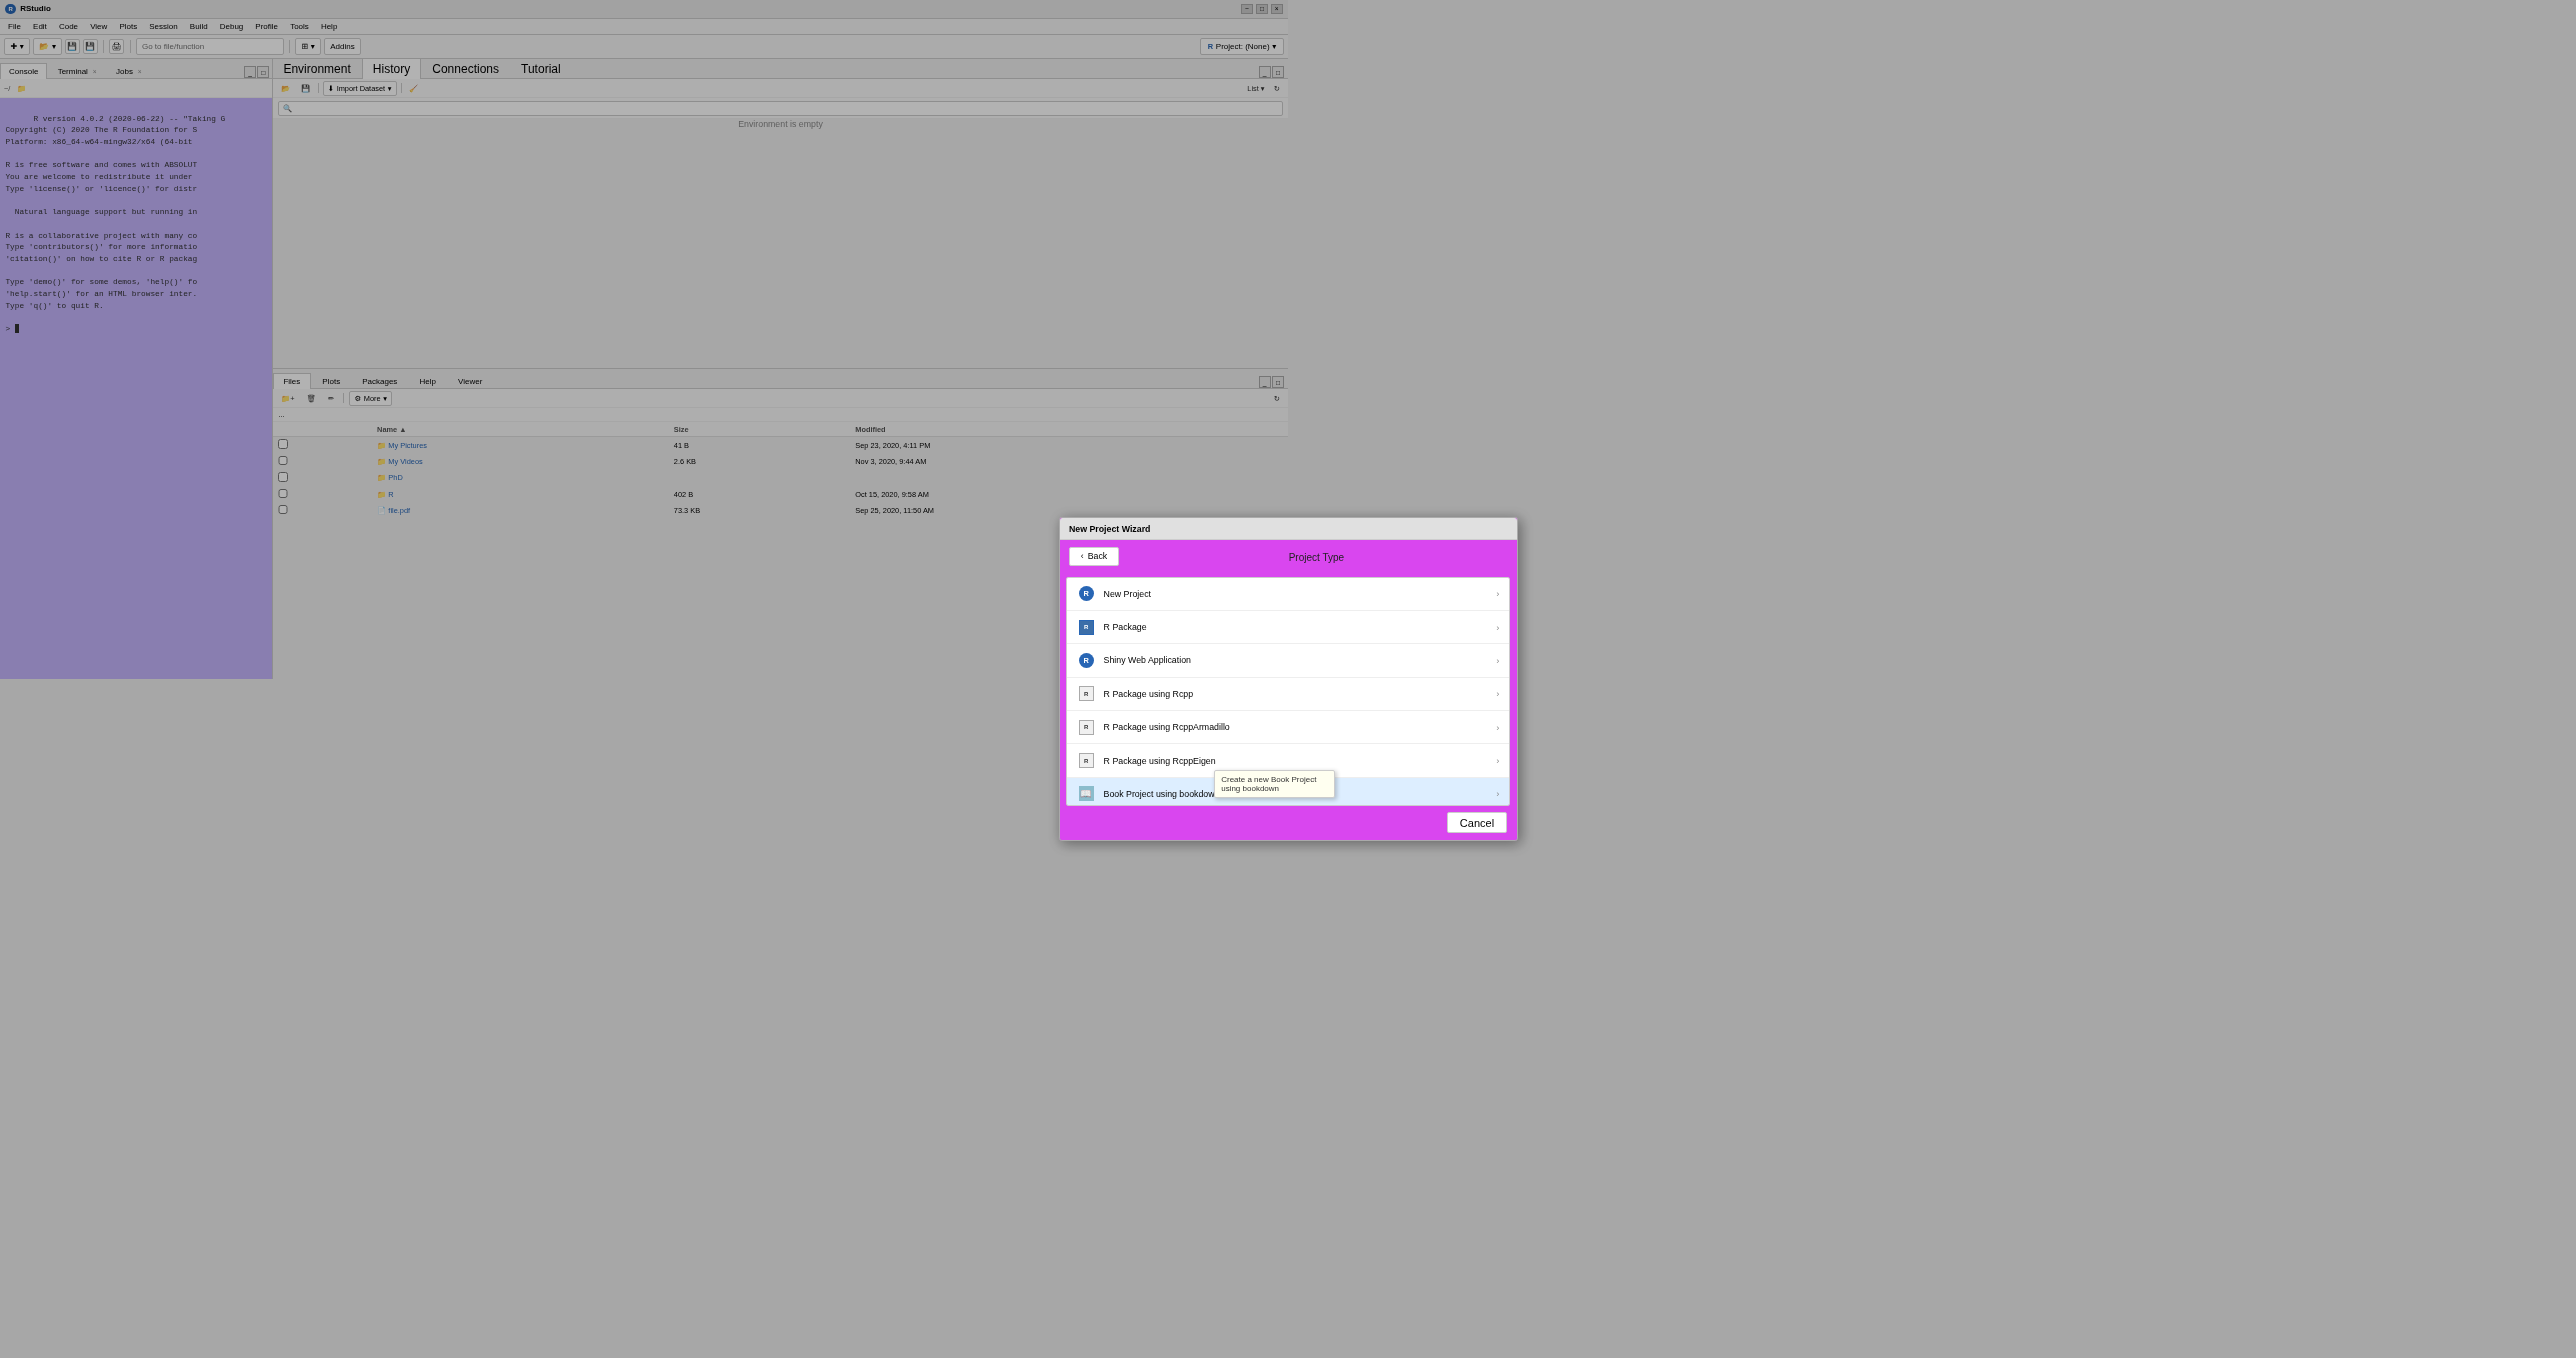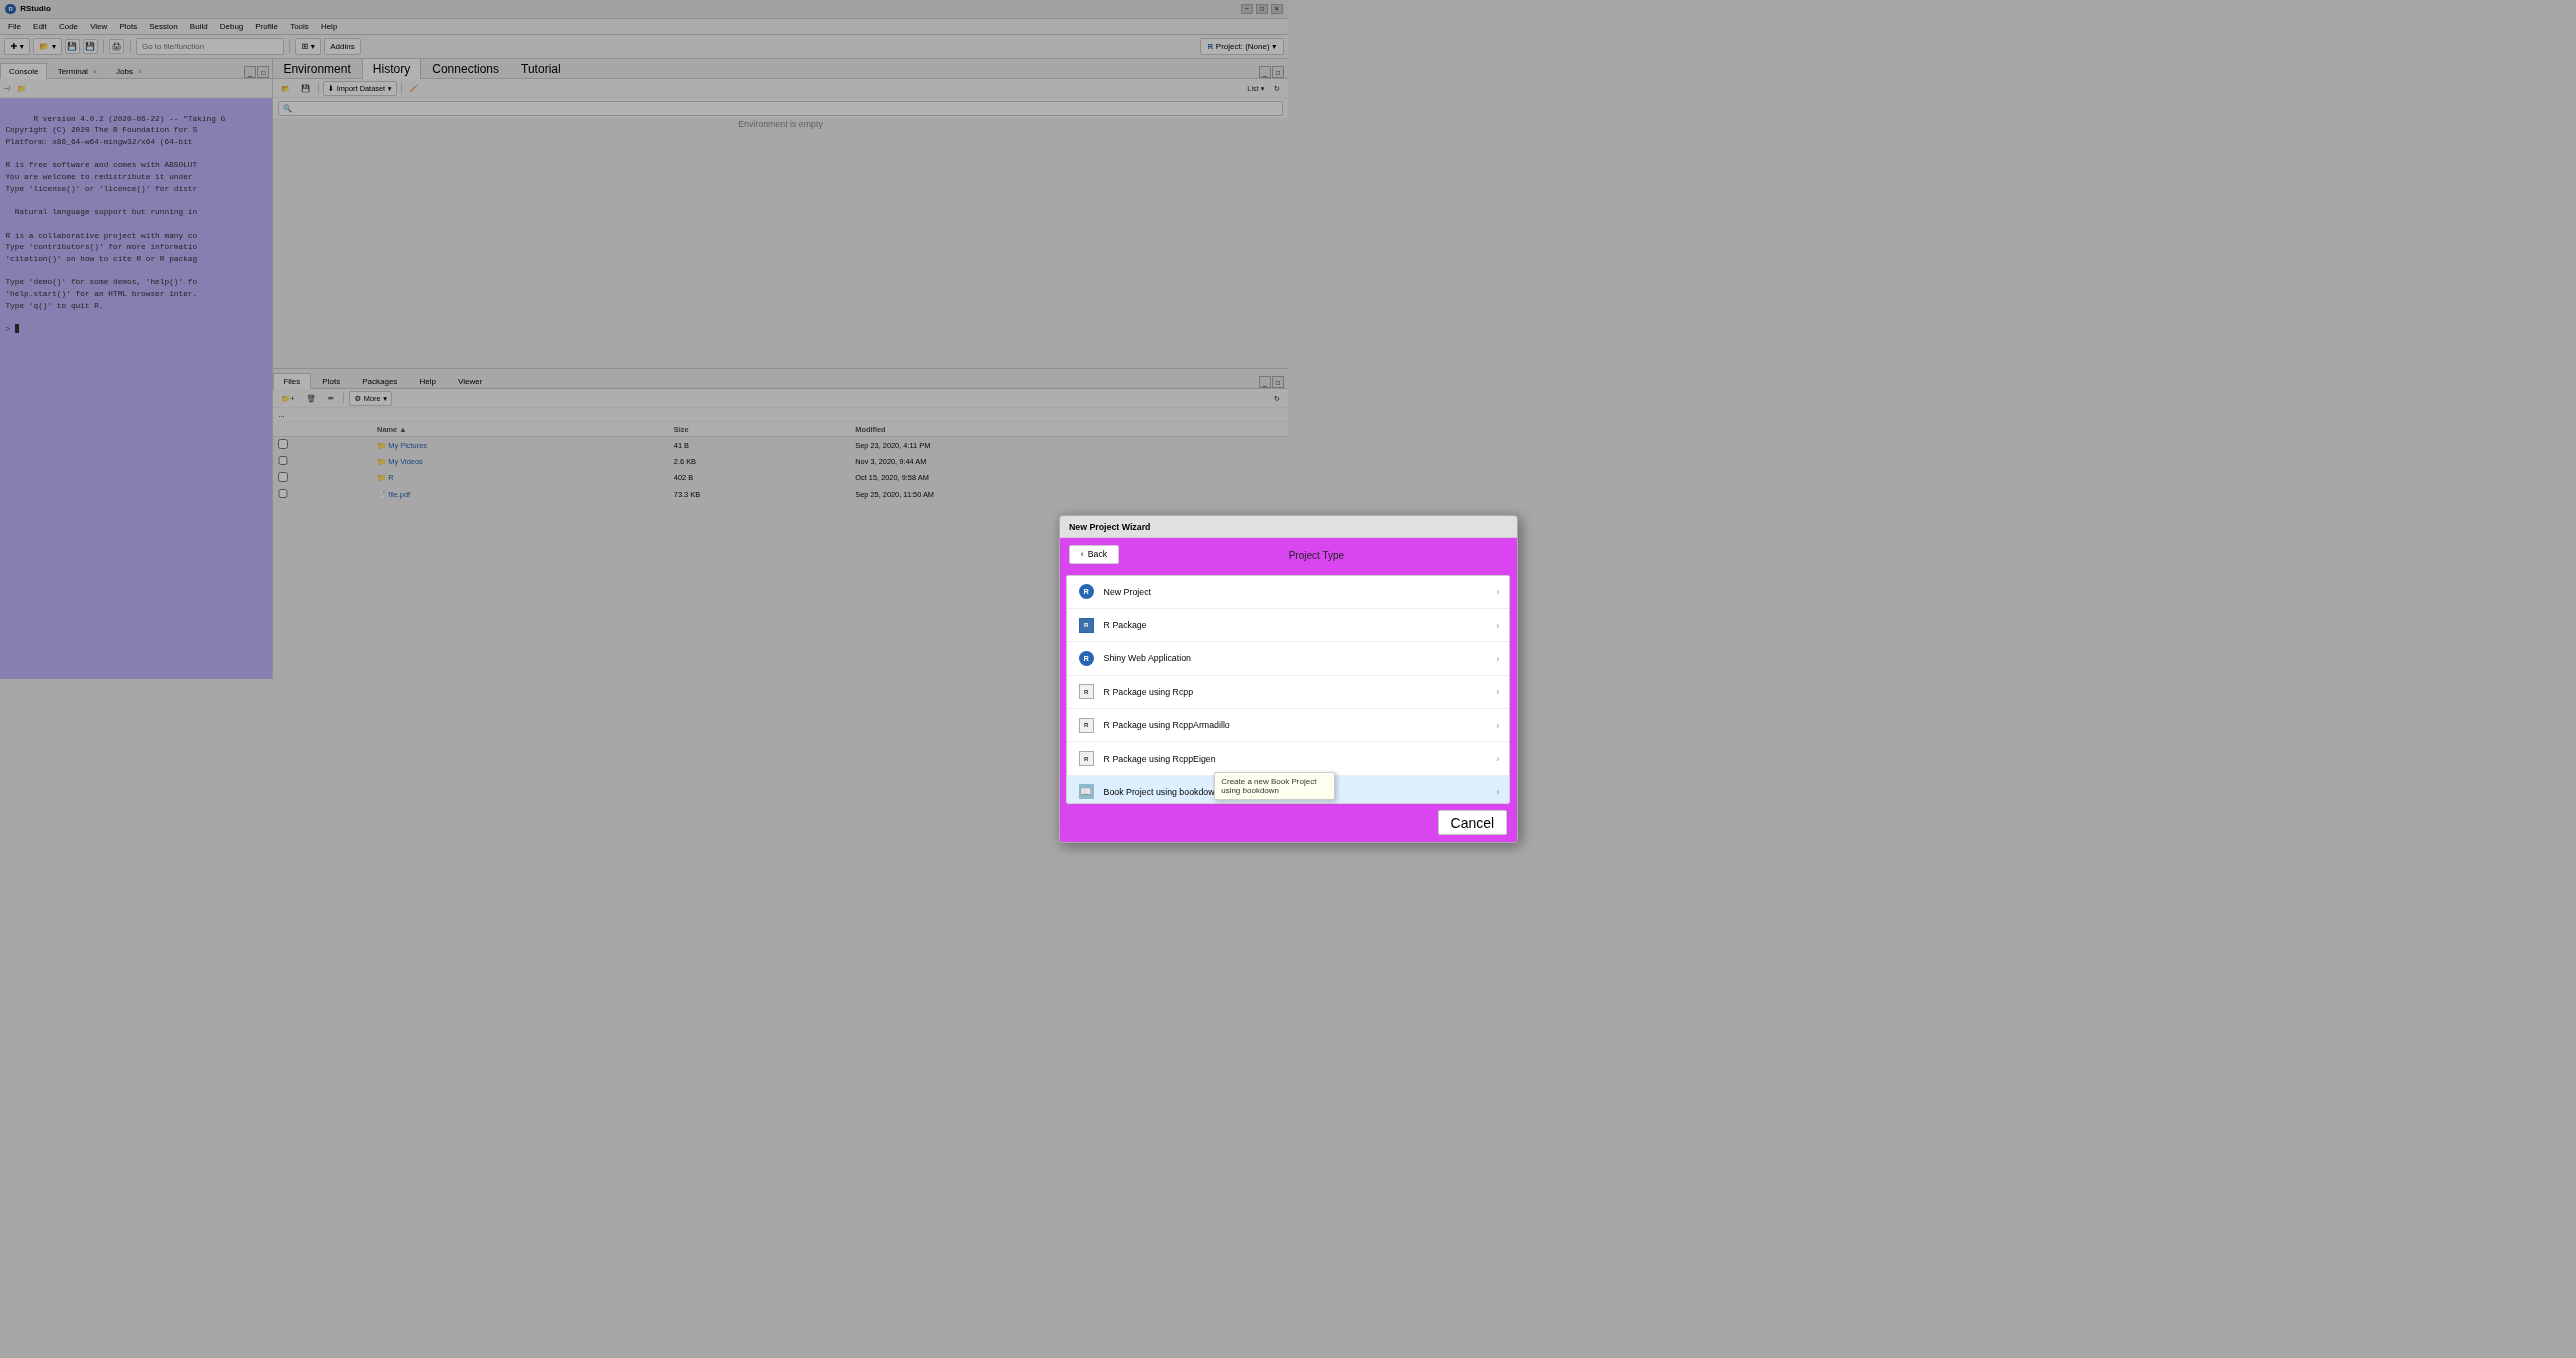--- a/index.html
+++ b/index.html
@@ -221,21 +221,21 @@
       gap: 5.4px;
       align-items: center;
     }
 
     .cancel-btn {
       padding: 3.4px 12px;
       background: #fff;
       border: 0.7px solid #ccc;
       border-radius: 2px;
       cursor: pointer;
-      font-size: 14px;
+      font-size: 11px;
     }
 
     
     #tooltip {
       position: absolute;
       bottom: 42px;
       right: 182px;
       background: #fffff0;
       border: 0.7px solid #ccc;
       padding: 4px 6.7px;
@@ -440,20 +440,26 @@
               <td>Sep 23, 2020, 4:11 PM</td>
             </tr>
             <tr class="table-row">
               <td><input type="checkbox" class="file-check" style=""></td>
               <td><span class="folder-icon">📁</span> <a class="file-link">My Videos</a></td>
               <td>2.6 KB</td>
               <td>Nov 3, 2020, 9:44 AM</td>
             </tr>
             <tr class="table-row">
               <td><input type="checkbox" class="file-check" style=""></td>
+              <td><span class="folder-icon">📁</span> <a class="file-link">PhD</a></td>
+              <td></td>
+              <td></td>
+            </tr>
+            <tr class="table-row">
+              <td><input type="checkbox" class="file-check" style=""></td>
               <td><span class="folder-icon">📁</span> <a class="file-link">R</a></td>
               <td>402 B</td>
               <td>Oct 15, 2020, 9:58 AM</td>
             </tr>
             <tr class="table-row">
               <td><input type="checkbox" class="file-check" style=""></td>
               <td><span class="pdf-icon">📄</span> <a class="file-link">file.pdf</a></td>
               <td>73.3 KB</td>
               <td>Sep 25, 2020, 11:50 AM</td>
             </tr>

